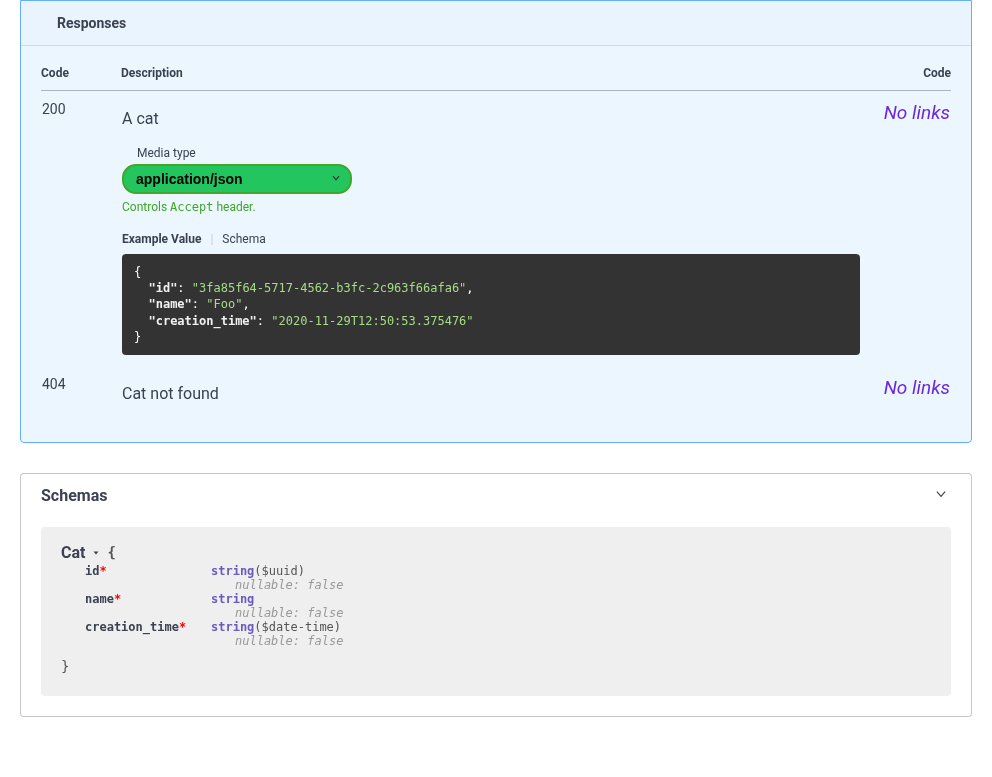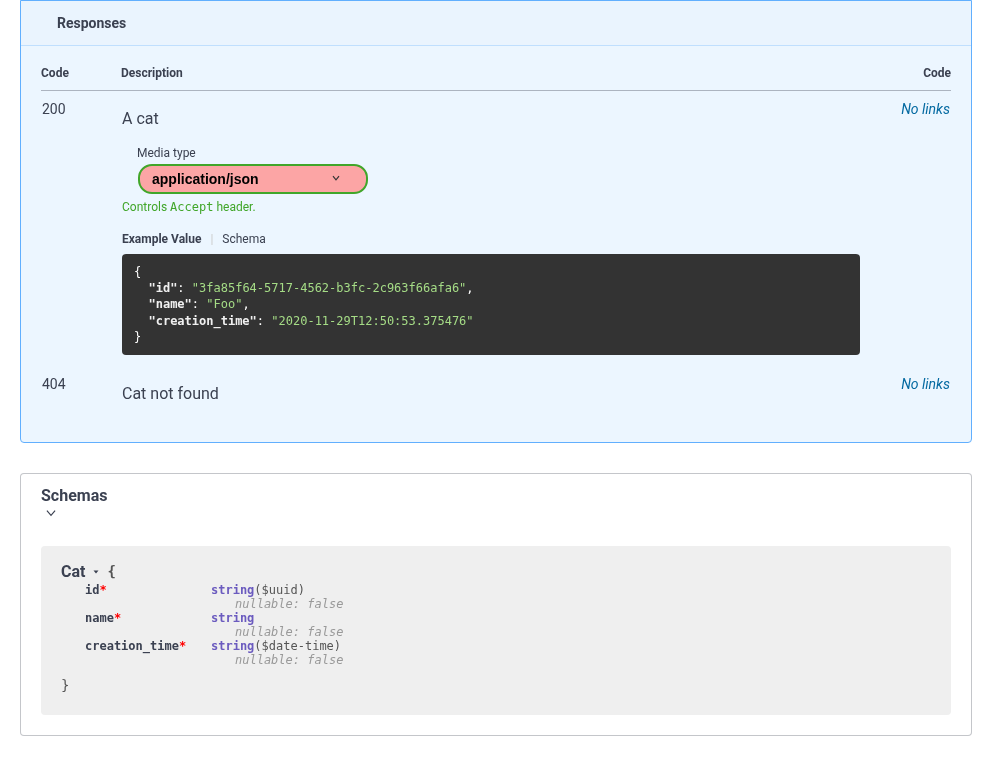--- a/index.html
+++ b/index.html
@@ -6,39 +6,39 @@
   html, body { margin: 0; padding: 0; font-family: -apple-system, BlinkMacSystemFont, "Segoe UI", Roboto, "Helvetica Neue", Arial, sans-serif; font-size: 14px; color: #3b4151; background: #fff; }
   .panel { margin: 0 20px 30px 20px; border: 1px solid #61affe; border-radius: 0 0 4px 4px; background: #ecf6ff; }
   .responses-header { padding: 14px 36px; font-weight: 700; font-size: 14px; border-bottom: 1px solid rgba(97,175,254,.3); background: #eaf4fe; }
   .responses-inner { padding: 20px; }
   table.resp { width: 100%; border-collapse: collapse; }
   table.resp thead th { text-align: left; font-size: 12px; font-weight: 700; padding: 0 0 10px 0; border-bottom: 1px solid rgba(59,65,81,.2); }
   table.resp thead th:last-child { text-align: right; }
   table.resp td { vertical-align: top; padding-top: 10px; }
   .col-code { width: 80px; }
   .col-links { width: 90px; text-align: right; }
-  .no-links { font-style: italic; color: #0369a1; font-size: 14px; }
+  .no-links { font-style: italic; color: #6d28d9; font-size: 19px; }
   .desc-text { font-size: 16px; color: #3b4151; margin: 8px 0 18px 0; }
   .media-label { font-size: 12px; color: #3b4151; margin-bottom: 4px; margin-left: 15px; }
   .media-select-wrap { width: 230px; position: relative; }
-  .media-select { width: 230px; height: 30px; border: 2px solid #41a62a; background: #fca5a5; font-weight: 700; font-size: 14px; padding: 0 28px 0 12px; border-radius: 14px; appearance: none; -webkit-appearance: none; cursor: pointer; margin-left: 16px; }
+  .media-select { width: 230px; height: 30px; border: 2px solid #41a62a; background: #22c55e; font-weight: 700; font-size: 14px; padding: 0 28px 0 12px; border-radius: 14px; appearance: none; -webkit-appearance: none; cursor: pointer; }
   .media-select-wrap .chev { position: absolute; right: 10px; top: 50%; transform: translateY(-50%); pointer-events: none; }
   .accept-note { font-size: 12px; color: #41a62a; margin-top: 6px; }
   .accept-note code { font-family: ui-monospace, SFMono-Regular, Menlo, monospace; }
   .tabs { margin-top: 18px; margin-bottom: 8px; font-size: 12px; }
   .tab { color: #3b4151; }
   .tab.active { font-weight: 700; }
   .tab-sep { color: #ccc; margin: 0 6px; }
   pre.code { background: #333333; color: #fff; border-radius: 4px; padding: 10px 12px; margin: 0 0 10px 0; font-family: ui-monospace, SFMono-Regular, Menlo, Consolas, monospace; font-size: 12px; line-height: 1.35; white-space: pre; overflow: auto; }
   pre.code .key { color: #f0f0f0; font-weight: 700; }
   pre.code .str { color: #a5dc86; }
   pre.code .punc { color: #fff; }
   
   .schemas-panel { margin: 0 20px 30px 20px; border: 1px solid rgba(59,65,81,.3); border-radius: 4px; background: #fff; }
-  .schemas-header { display: flex; align-items: flex-start; justify-content: space-between; padding: 12px 20px; font-weight: 700; font-size: 16px; cursor: pointer; flex-direction: column; }
+  .schemas-header { display: flex; align-items: flex-end; justify-content: space-between; padding: 12px 20px; font-weight: 700; font-size: 16px; cursor: pointer; }
   .schemas-body { padding: 10px 20px 20px 20px; }
   .model-box { background: #efefef; border-radius: 4px; padding: 16px 20px 22px 20px; font-family: ui-monospace, SFMono-Regular, Menlo, Consolas, monospace; font-size: 12px; color: #555; }
   .model-title { font-weight: 700; font-family: -apple-system, BlinkMacSystemFont, "Segoe UI", Roboto, Arial, sans-serif; font-size: 16px; color: #3b4151; display: inline-flex; align-items: center; gap: 6px; }
   .model-brace { font-size: 14px; color: #555; font-family: ui-monospace, monospace; }
   .prop-row { display: flex; }
   .prop-name-col { width: 150px; padding-left: 24px; color: #3b4151; font-weight: 600; }
   .req-star { color: #ff0000; }
   .prop-type-col { color: #6b5bbf; font-weight: 600; }
   .prop-type-col .fmt { color: #555; font-weight: 400; }
   .prop-meta { padding-left: 174px; color: #999; font-style: italic; }

